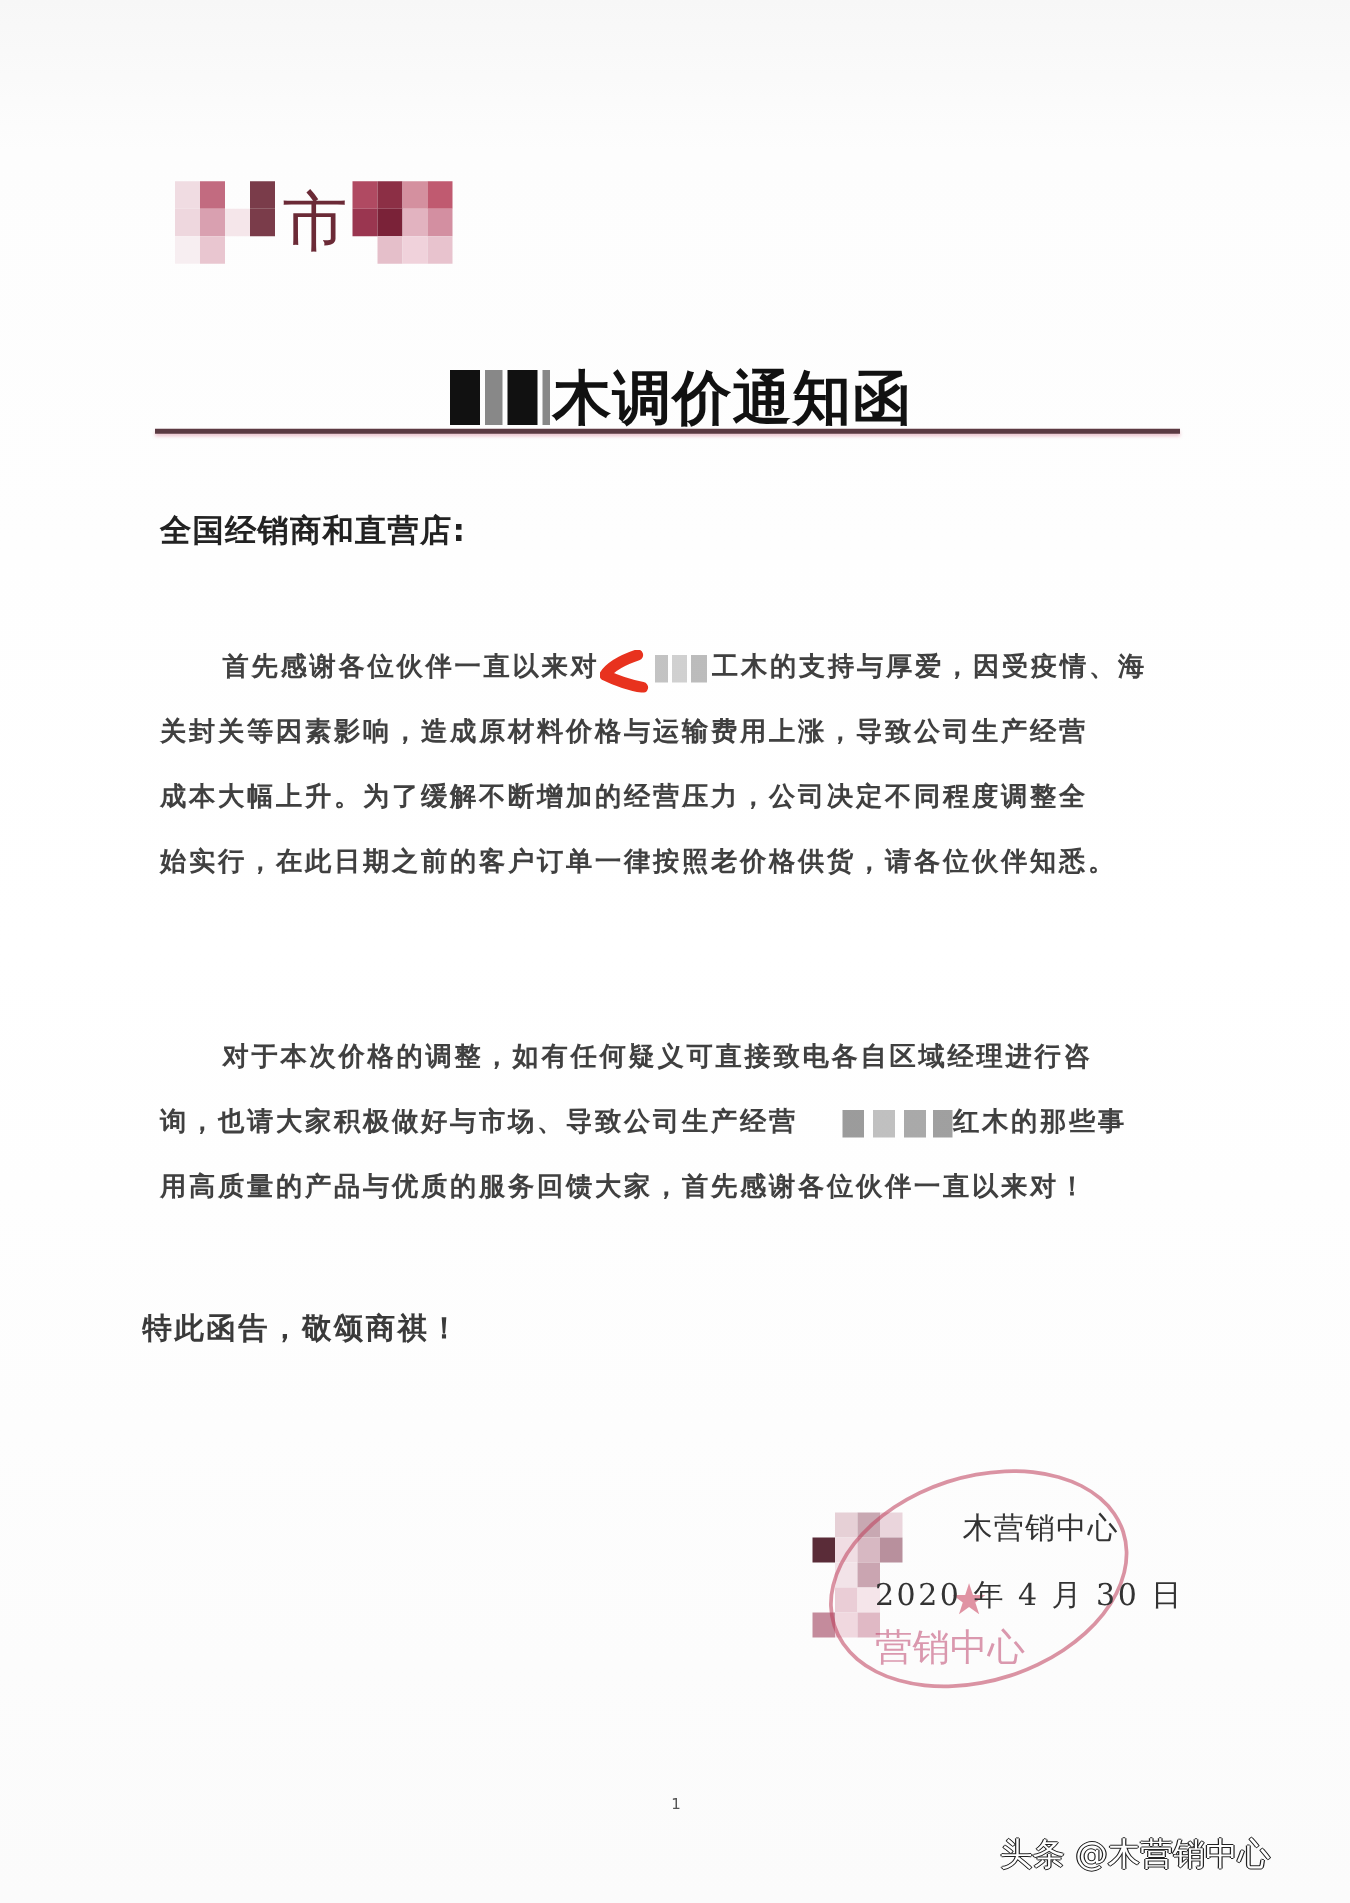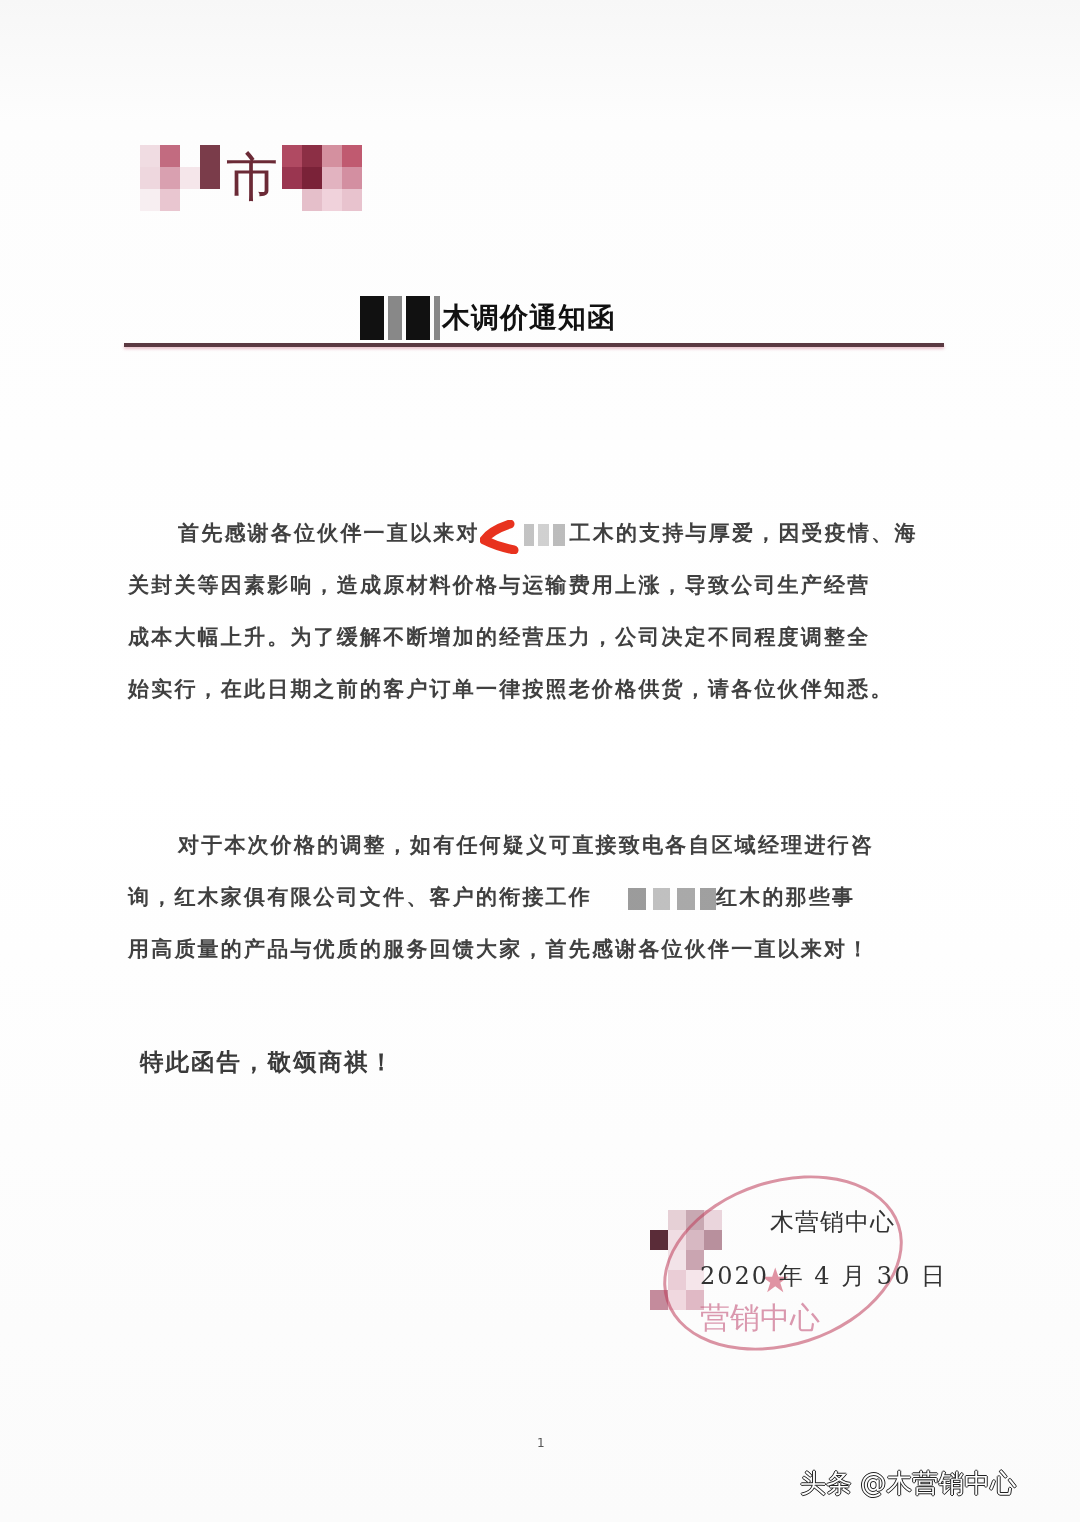--- a/index.html
+++ b/index.html
@@ -61,21 +61,21 @@
     .black-mosaic {
       display: inline-flex;
       gap: 4px;
       margin-right: 2px;
     }
     .black-mosaic span { display:block; width: 24px; height: 44px; background: #111; }
     .black-mosaic span.g { background: #888; width: 14px; }
     .subtitle {
       font-family: "DejaVu Sans", "Liberation Sans", sans-serif;
       font-weight: bold;
-      font-size: 28px;
+      font-size: 47px;
       color: #111;
       letter-spacing: 1px;
     }
     .rule {
       position: absolute;
       top: 343px;
       left: 124px;
       width: 820px;
       height: 4px;
       background: #5b3a42;
@@ -117,21 +117,21 @@
     .arrow-mark {
       display: inline-block;
       position: relative;
       width: 44px;
       height: 30px;
       vertical-align: middle;
     }
     .closing {
       position: absolute;
       top: 1046px;
-      left: 140px;
+      left: 114px;
       font-size: 23.5px;
       font-weight: bold;
       color: #3a3a3a;
       letter-spacing: 2px;
       font-family: "DejaVu Sans", "Liberation Sans", sans-serif;
     }
     
     .sig-area {
       position: absolute;
       left: 620px;
@@ -245,36 +245,37 @@
     <div class="black-mosaic">
       <span></span>
         <span class="g"></span>
         <span></span>
         <span class="g" style="width:6px"></span>
     </div>
     <span class="subtitle">木调价通知函</span>
   </div>
   <div class="rule"></div>
 
+  <div class="salutation">全国经销商和直营店:</div>
 
   <div class="para p1">
     <span class="line indent">
       <span>首先感谢各位伙伴一直以来对</span><span class="arrow-mark"><svg width="44" height="34" viewBox="0 0 44 34">
             <path d="M30 4 C 18 8, 8 14, 4 20 C 12 24, 24 28, 34 30" stroke="#e8321e" stroke-width="9" fill="none" stroke-linecap="round" stroke-linejoin="round"></path>
           </svg></span><span class="redact" style="width:46px"></span><span>工木的支持与厚爱，因受疫情、海</span>
     </span>
     <span class="line">关封关等因素影响，造成原材料价格与运输费用上涨，导致公司生产经营</span>
     <span class="line">成本大幅上升。为了缓解不断增加的经营压力，公司决定不同程度调整全</span>
     <span class="line">始实行，在此日期之前的客户订单一律按照老价格供货，请各位伙伴知悉。</span>
   </div>
 
   <div class="para p2" style="top:819px;">
     <span class="line indent">对于本次价格的调整，如有任何疑义可直接致电各自区域经理进行咨</span>
     <span class="line">
-      <span>询，红木家俱有限公司文件、客户的衔接工作</span><span style="display:inline-block;width:36px"></span><span class="redact" style="width:88px;background:linear-gradient(90deg,#8a8a8a 0 20%,transparent 20% 28%,#b5b5b5 28% 48%,transparent 48% 56%,#9a9a9a 56% 76%,transparent 76% 82%,#8f8f8f 82% 100%)"></span><span>红木的那些事</span>
+      <span>询，也请大家积极做好与市场、导致公司生产经营</span><span style="display:inline-block;width:36px"></span><span class="redact" style="width:88px;background:linear-gradient(90deg,#8a8a8a 0 20%,transparent 20% 28%,#b5b5b5 28% 48%,transparent 48% 56%,#9a9a9a 56% 76%,transparent 76% 82%,#8f8f8f 82% 100%)"></span><span>红木的那些事</span>
     </span>
     <span class="line">用高质量的产品与优质的服务回馈大家，首先感谢各位伙伴一直以来对！</span>
   </div>
 
   <div class="closing">特此函告，敬颂商祺！</div>
 
   <div class="sig-area">
     <div class="sig-mosaic">
       <span></span>
         <span style="background:#e6d0d6"></span>

